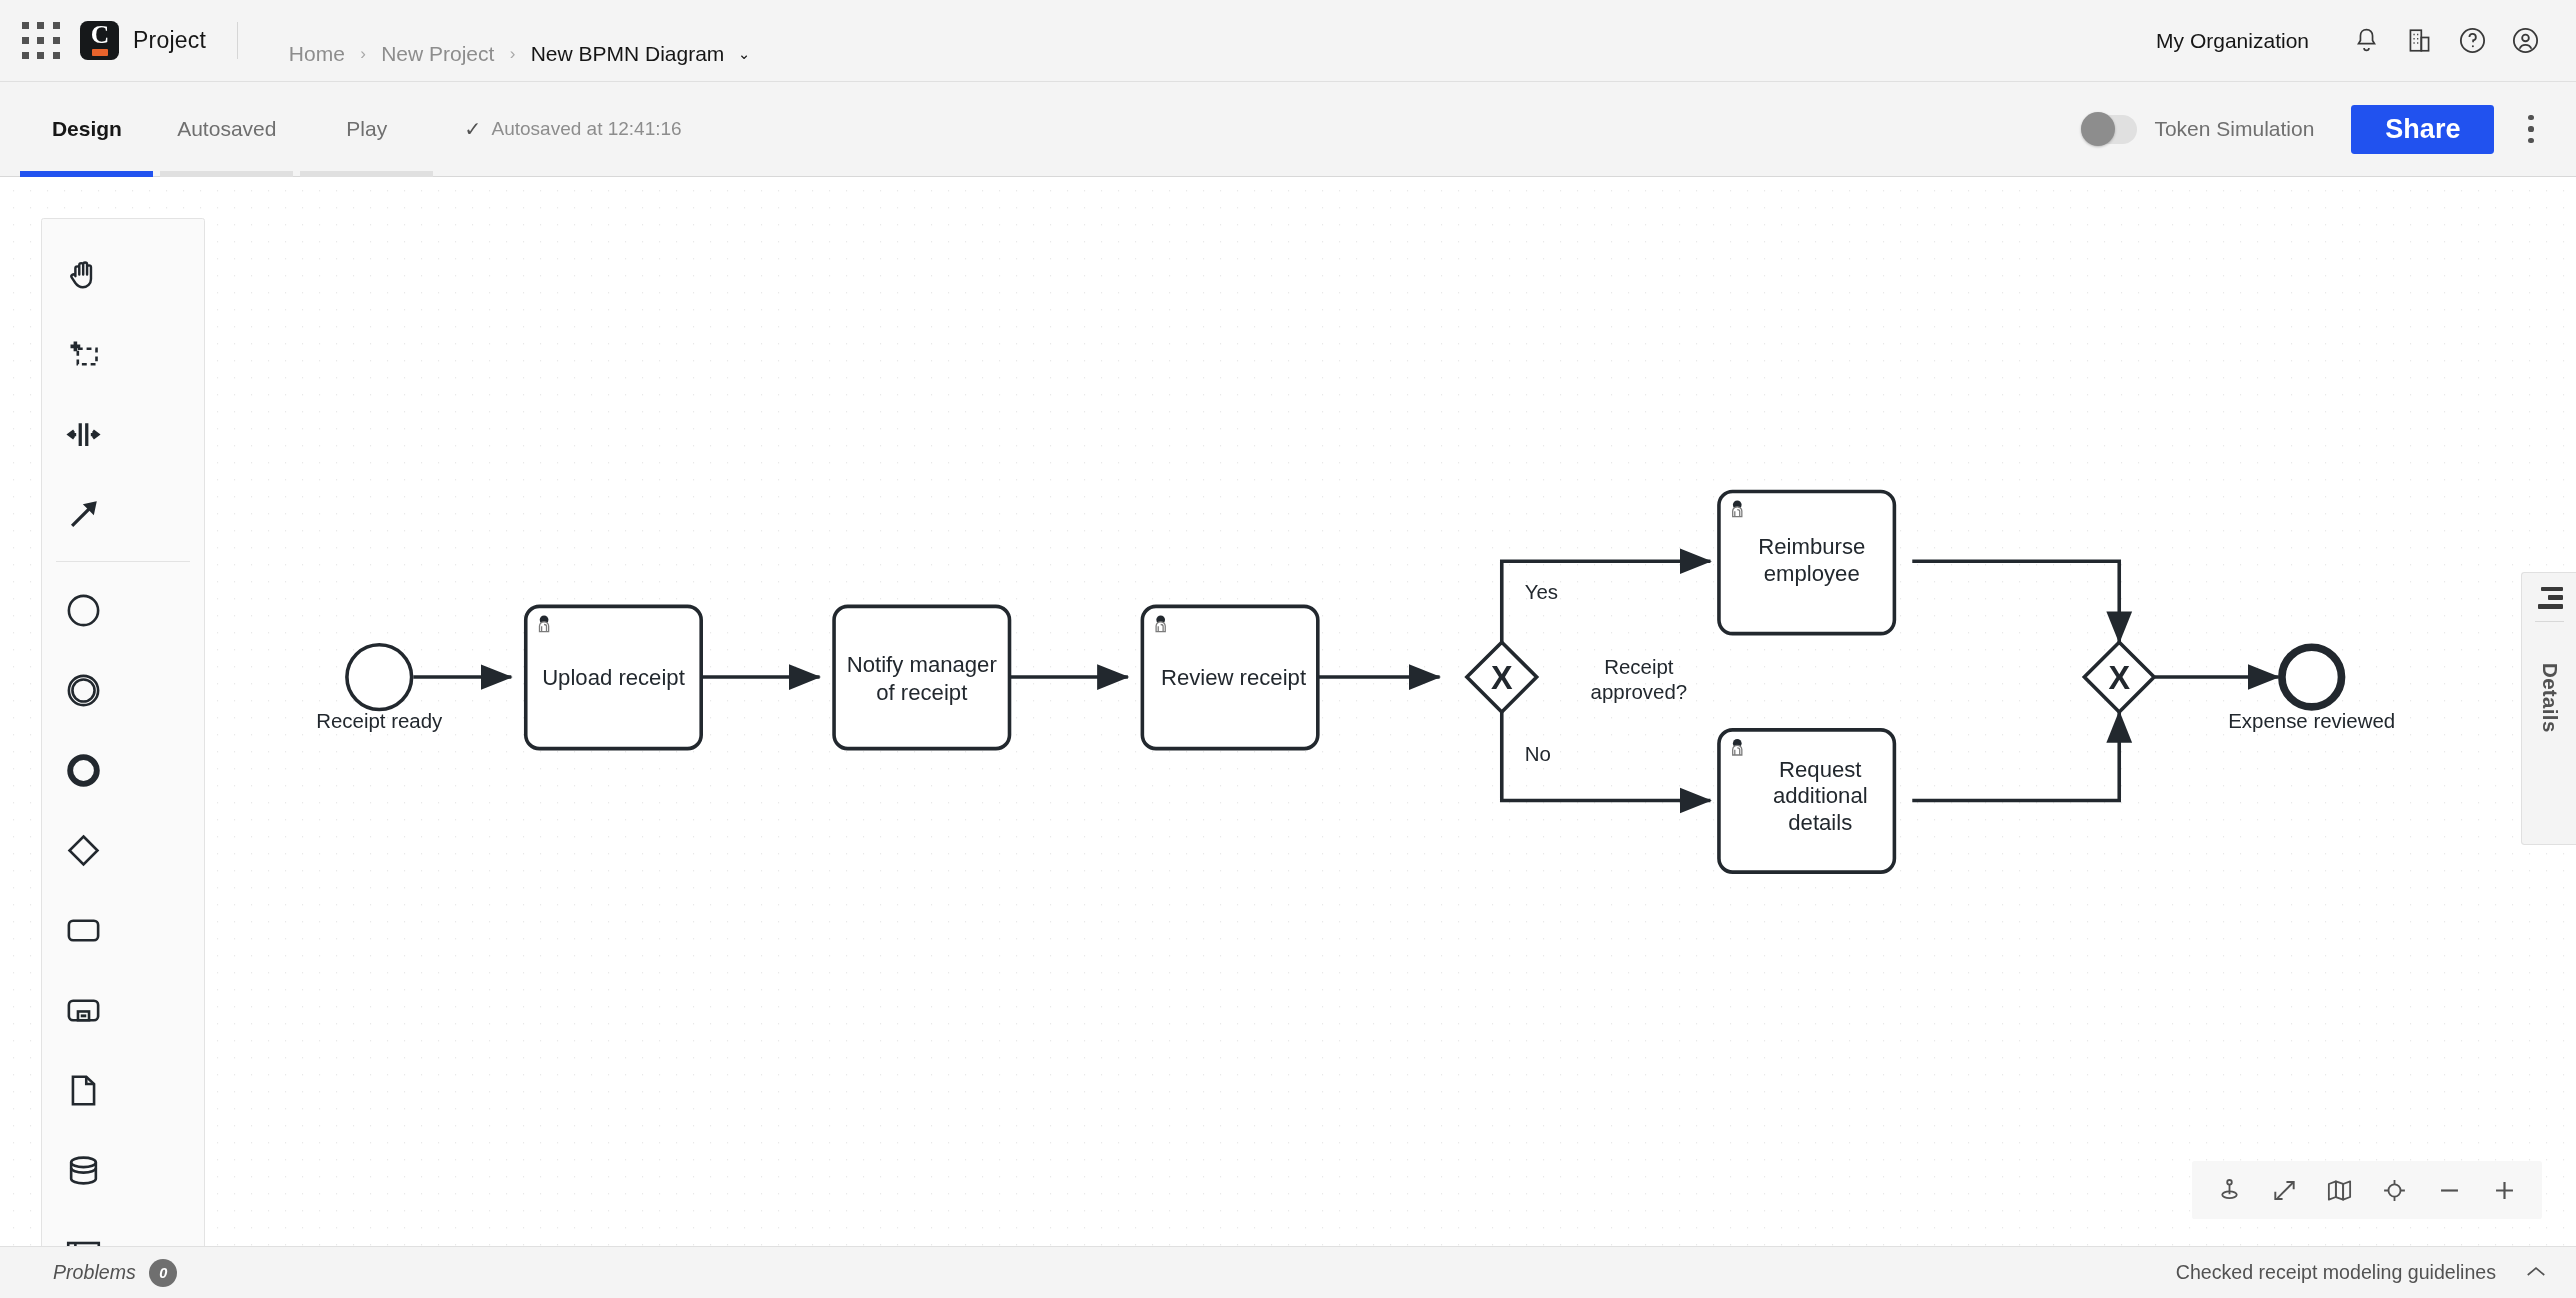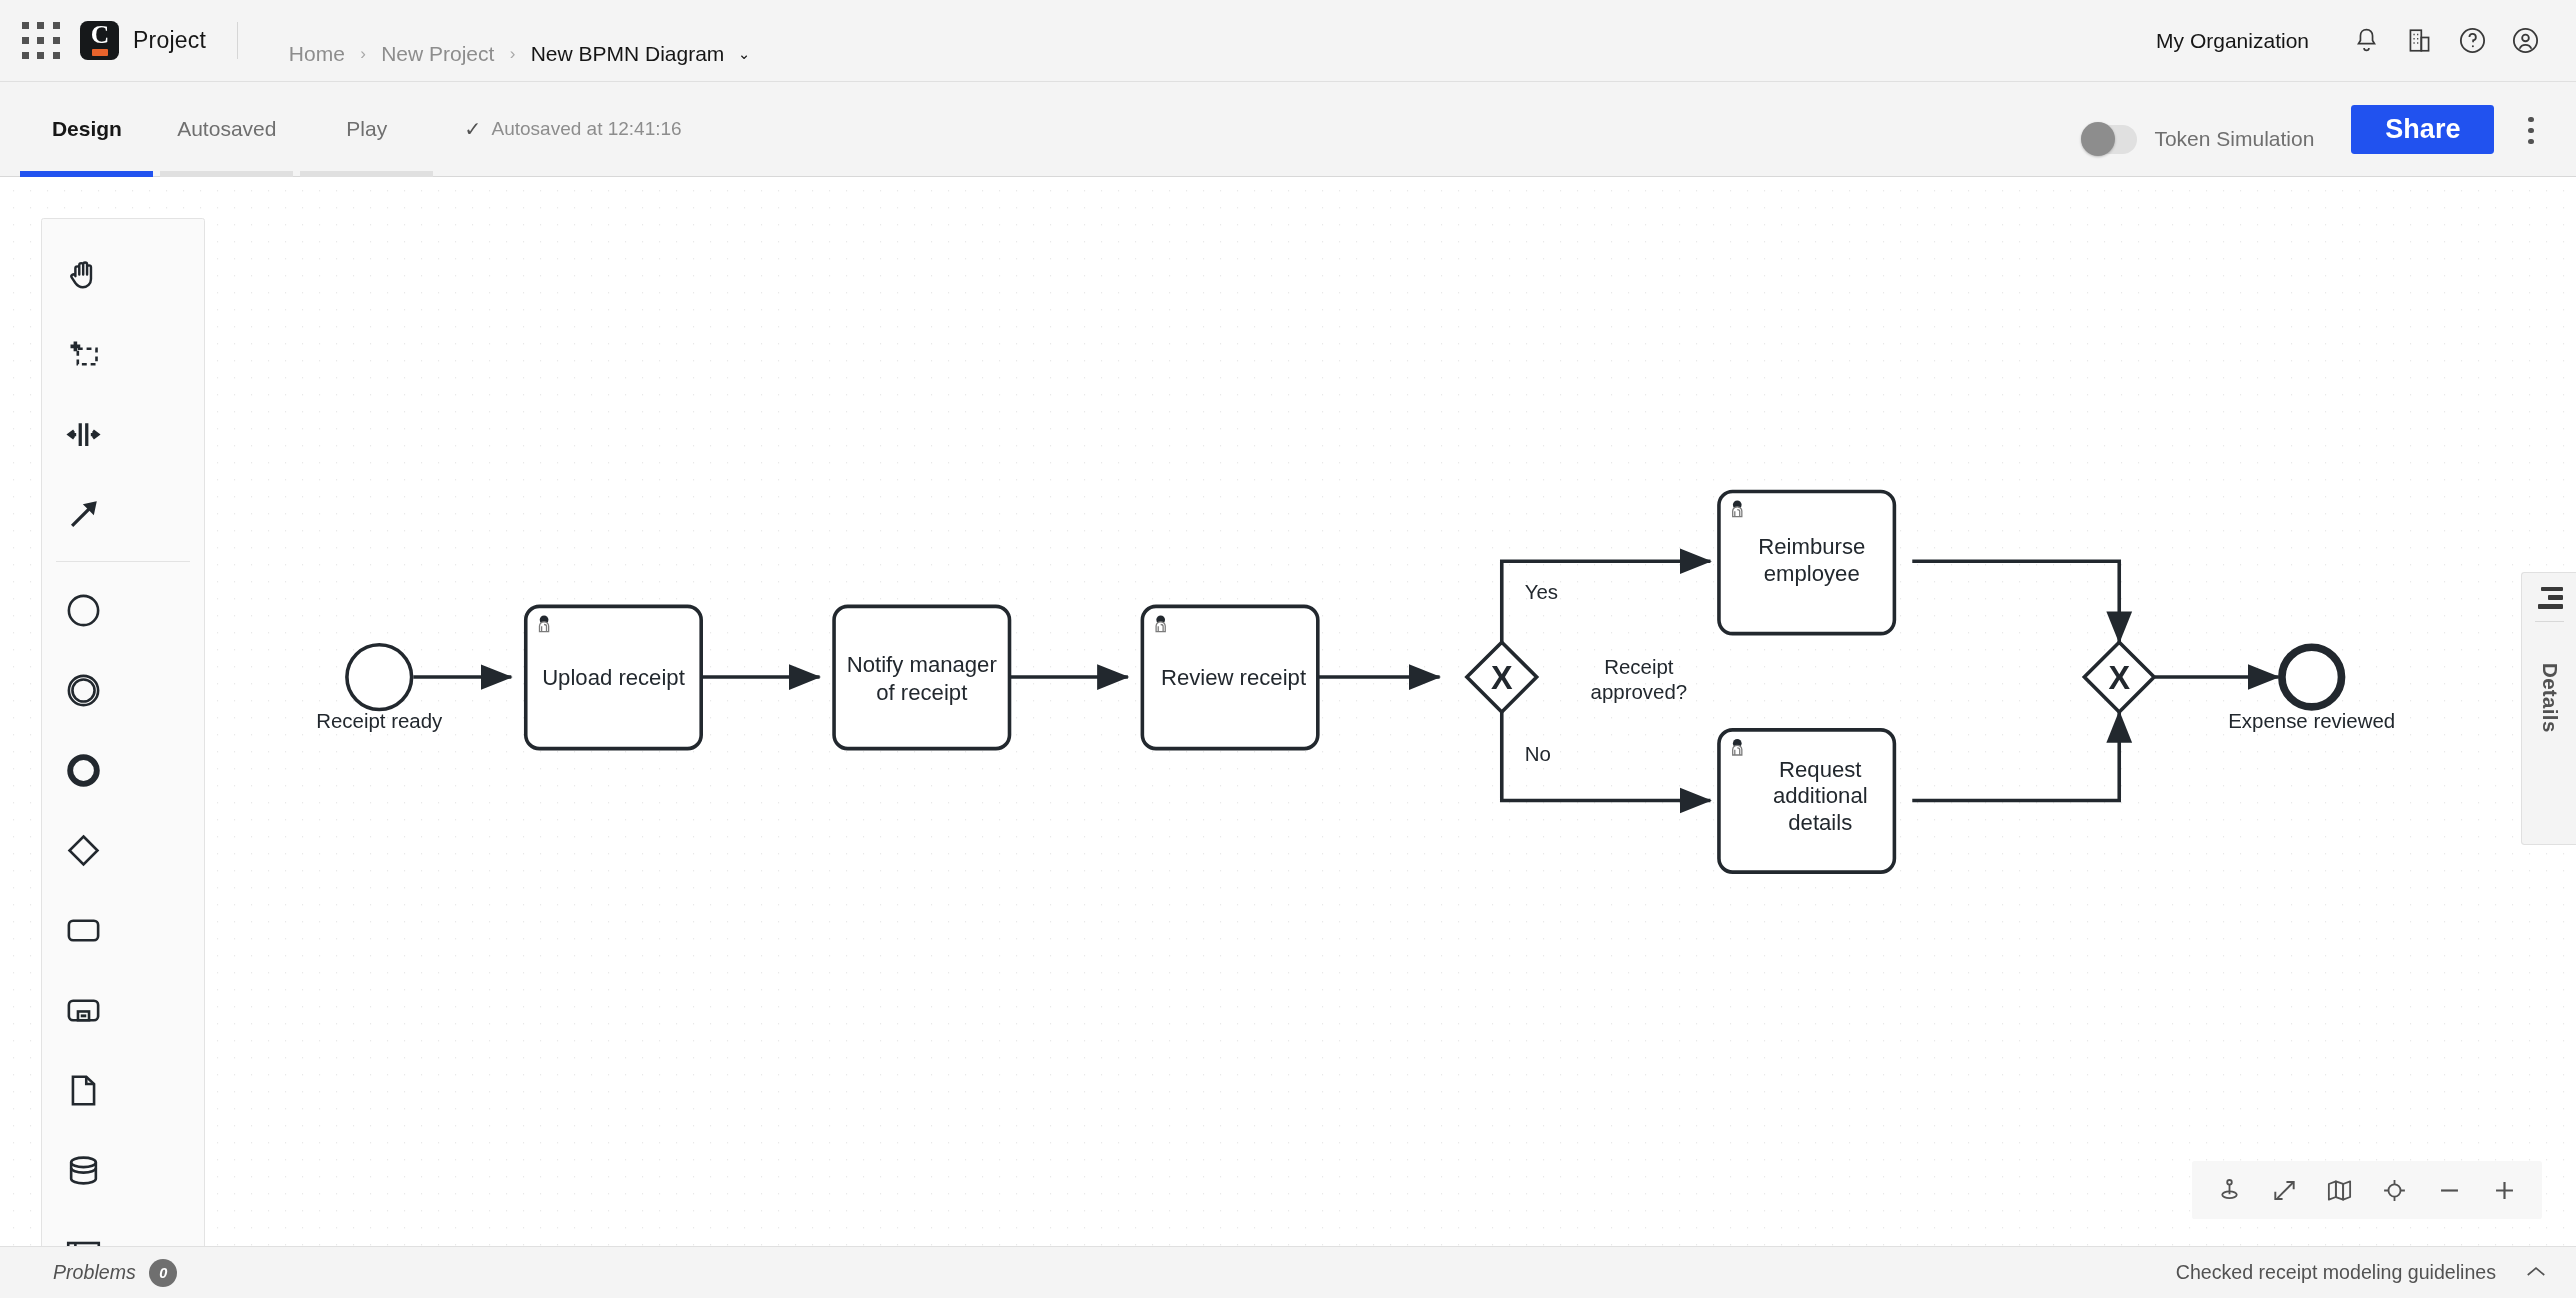--- a/index.html
+++ b/index.html
@@ -73,21 +73,21 @@
     position:absolute; left:0; bottom:0; width:100%; height:5.1px; background:#e0e0e0;
   }
   .tab.active { color:#161616; font-weight:700; }
   .tab.active .tab-underline { background:#2152ef; }
   .tab:first-child { margin-left: 20.4px; }
   .tab-sep { width: 6.8px; }
 
   .autosave { display:flex; align-items:center; margin-left: 31px; color:#8d8d8d; font-size:19px; }
   .autosave .check { margin-right: 10.2px; color:#525252; font-size: 20.4px; }
 
-  .subbar-right { margin-left:auto; display:flex; align-items:flex-end; padding-right:22px; }
+  .subbar-right { margin-left:auto; display:flex; align-items:center; padding-right:22px; }
   .toggle-wrap { display:flex; align-items:center; cursor:pointer; }
   .toggle {
     width: 56px; height: 29px; background:#e0e0e0; border-radius:14.5px; position:relative;
   }
   .toggle .knob {
     position:absolute; left:0; top:-2.6px; width:34px; height:34px; border-radius:50%;
     background:#8d8d8d; box-shadow: 0 0.9px 2.6px rgba(0,0,0,.25);
   }
   .toggle-label { margin-left:17px; font-size:21px; color:#6f6f6f; }
   .share-btn {

